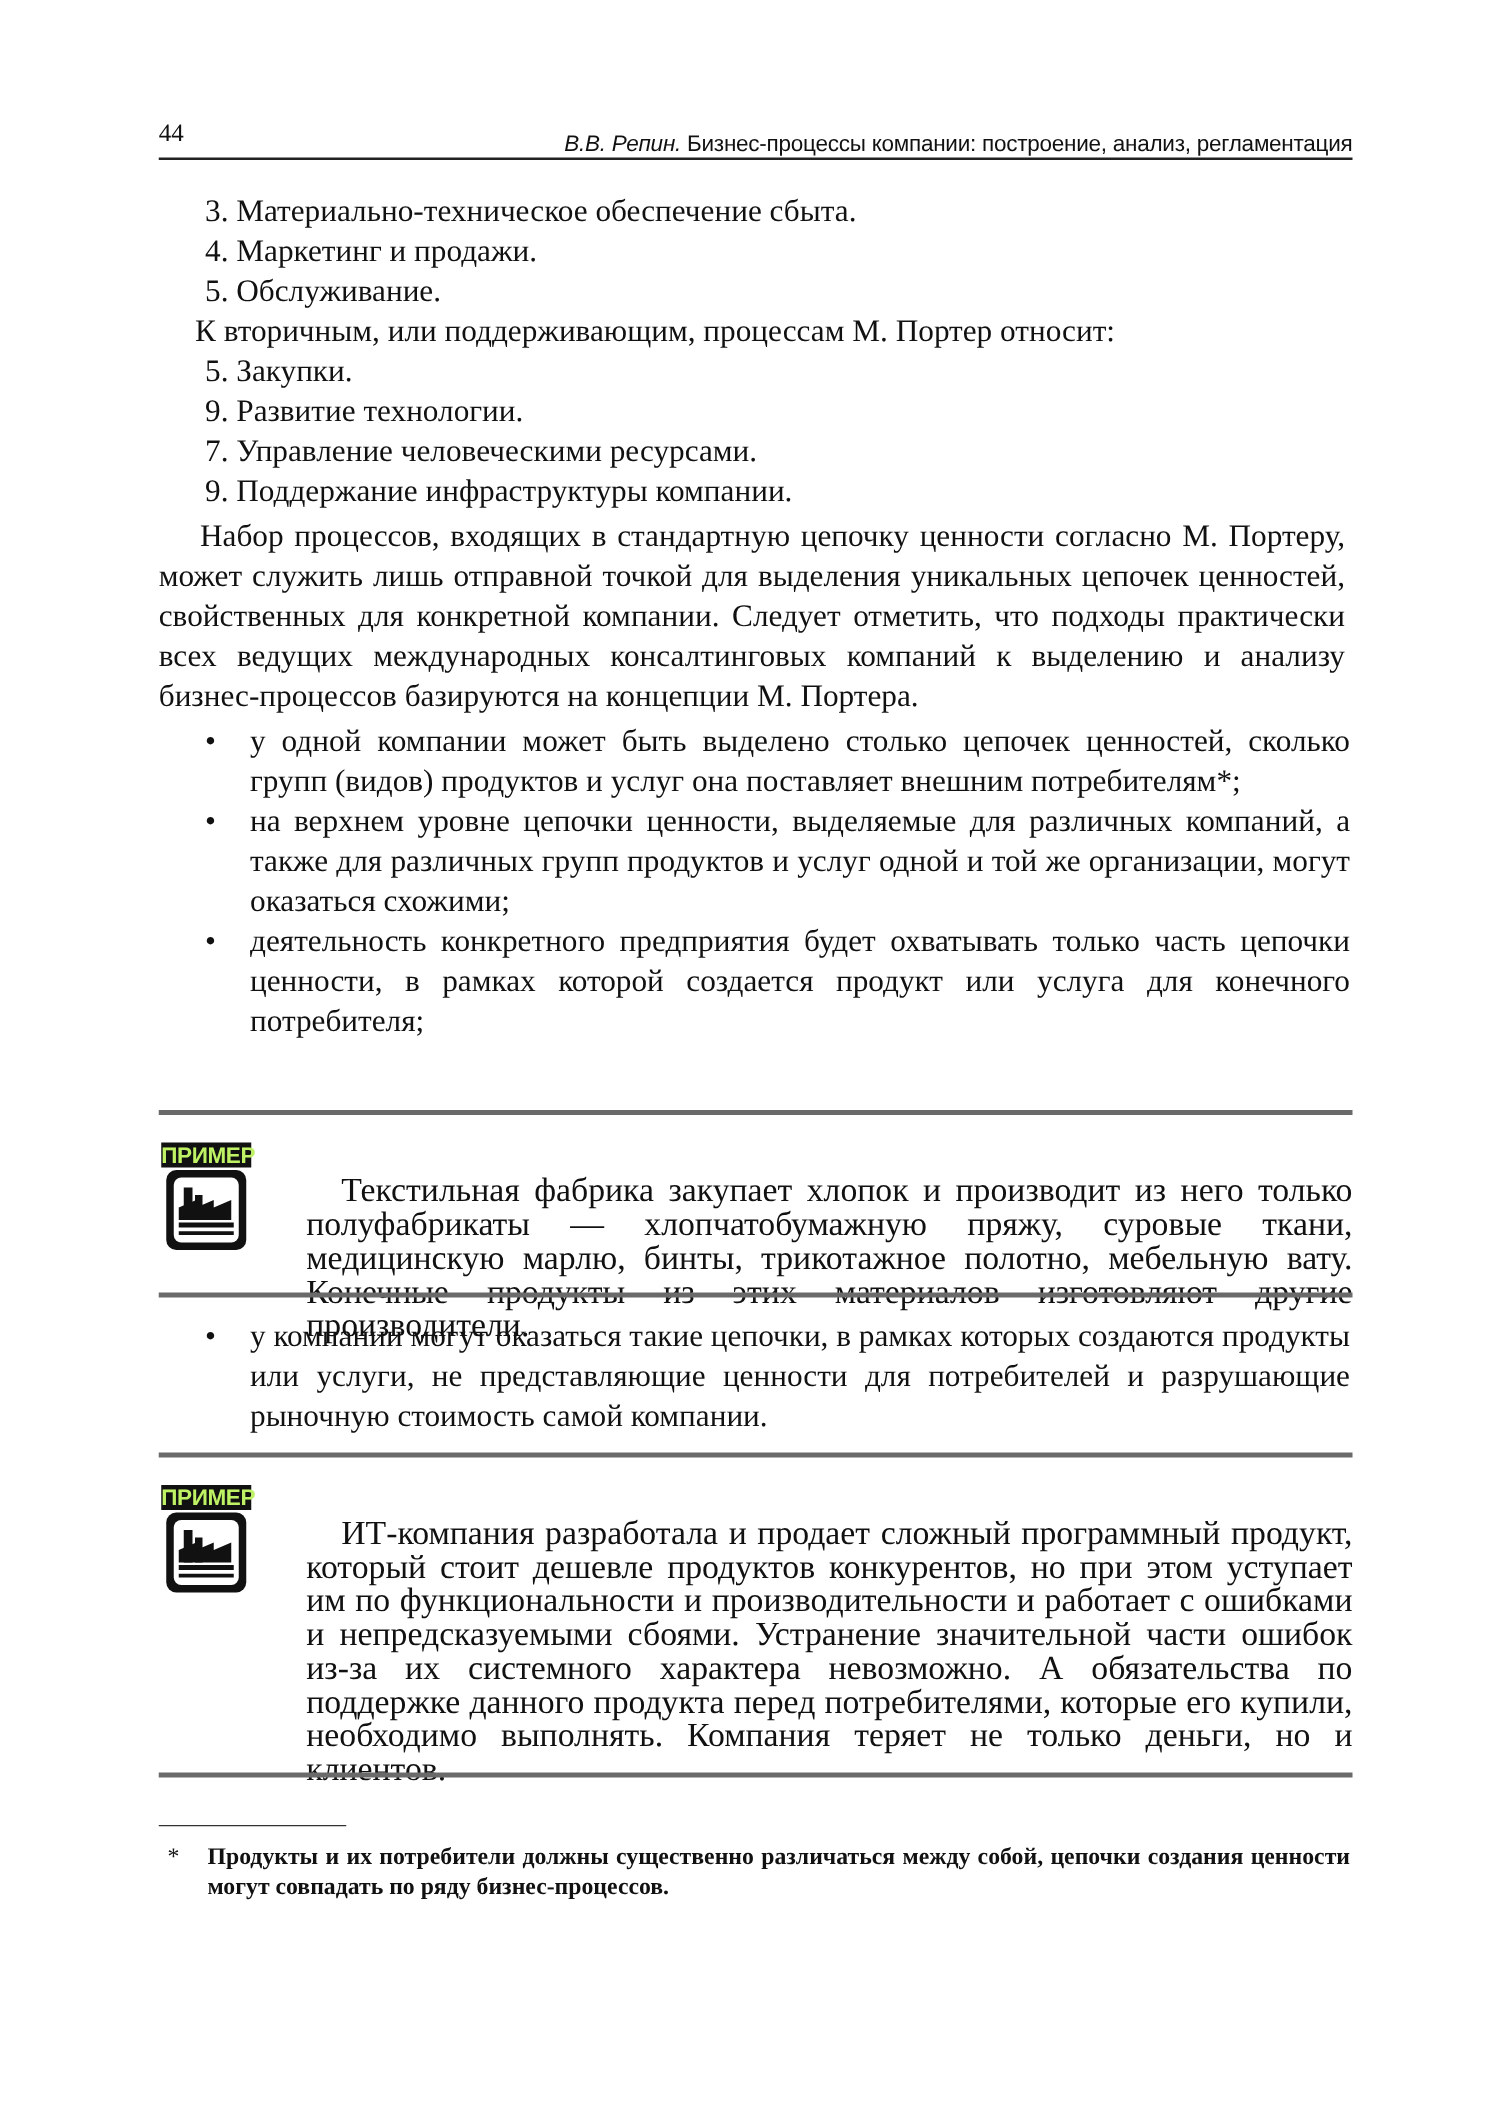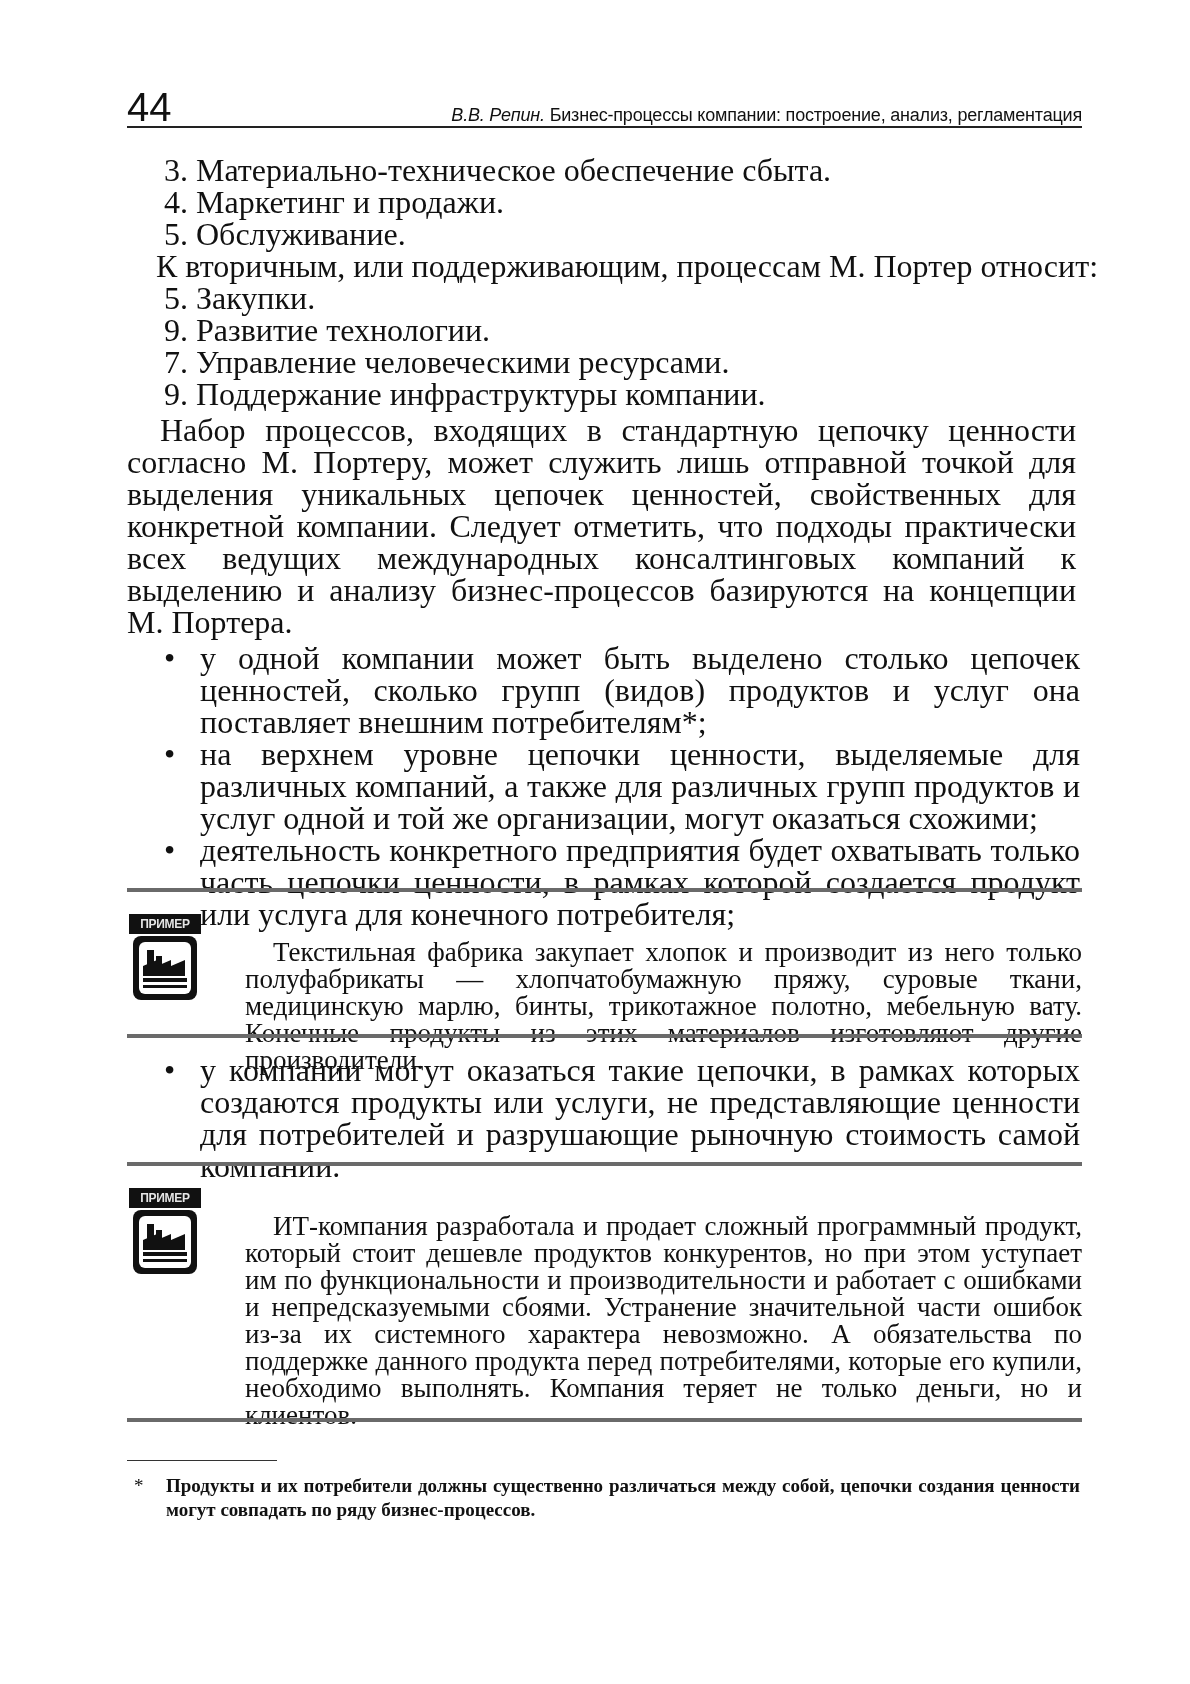--- a/index.html
+++ b/index.html
@@ -1,30 +1,30 @@
 <!DOCTYPE html>
 <html><head>
 <meta charset="utf-8">
 <style>
   html, body { margin: 0; padding: 0; background: #ffffff; }
   body { width: 1190px; height: 1684px; position: relative; overflow: hidden; color: #111; }
   .page { position: absolute; left: 0; top: 0; width: 1190px; height: 1684px; }
   .header { position: absolute; left: 127px; top: 92px; width: 955px; height: 34px; border-bottom: 2px solid #222; }
-  .pnum { position: absolute; left: 0; top: -2px; font-family: Liberation Sans, sans-serif; font-size: 40px; line-height: 34px; }
+  .pnum { position: absolute; left: 0; top: -2px; font-family: Liberation Serif, serif; font-size: 20px; line-height: 34px; }
   .running { position: absolute; right: 0; top: 11px; font-family: "Liberation Sans", sans-serif; font-size: 18px; line-height: 24px; letter-spacing: -0.2px; }
   .running i { font-style: italic; }
-  .body { position: absolute; left: 160px; top: 154px; width: 920px; font-family: "Liberation Serif", serif; font-size: 32px; line-height: 32px; }
+  .body { position: absolute; left: 160px; top: 154px; width: 920px; font-family: "Liberation Serif", serif; font-size: 25px; line-height: 32px; }
   .item { margin: 0; padding-left: 4px; white-space: nowrap; }
   .para { margin: 4px; text-align: justify; }
   .bullet { position: relative; padding-left: 40px; margin: 0; text-align: justify; }
   .bullet .dot { position: absolute; left: 4px; top: 0; }
   .rule { position: absolute; left: 127px; width: 955px; height: 4px; background: #6a6a6a; }
   .example { position: absolute; left: 127px; width: 955px; }
   .ex-icon { position: absolute; left: 2px; top: 2px; width: 72px; }
-  .ex-label { display: block; background: #111; color: #e5e5e5; font-family: "Liberation Sans", sans-serif; font-weight: bold; font-size: 12px; line-height: 18px; text-align: center; padding: 1px 0; letter-spacing: -0.3px; }
+  .ex-label { display: block; background: #111; color: #bef264; font-family: "Liberation Sans", sans-serif; font-weight: bold; font-size: 18px; line-height: 18px; text-align: center; padding: 1px 0; letter-spacing: -0.3px; }
   .ex-box { display: block; width: 64px; height: 64px; margin: 2px auto 0; background: #111; border-radius: 8px; position: relative; }
   .ex-text { margin-left: 118px; font-family: "Liberation Serif", serif; font-size: 27px; line-height: 27px; text-align: justify; text-indent: 28px; }
   .footrule { position: absolute; left: 127px; top: 1460px; width: 150px; height: 1px; background: #333; }
   .footnote { position: absolute; left: 140px; top: 1474px; width: 940px; font-family: "Liberation Serif", serif; font-size: 19px; line-height: 24px; text-align: justify; }
   .footnote .mark { position: absolute; left: -6px; top: 0; }
   .footnote .fn-text { padding-left: 26px; display: block; font-weight: bold; }
 </style>
 </head>
 <body>
 

